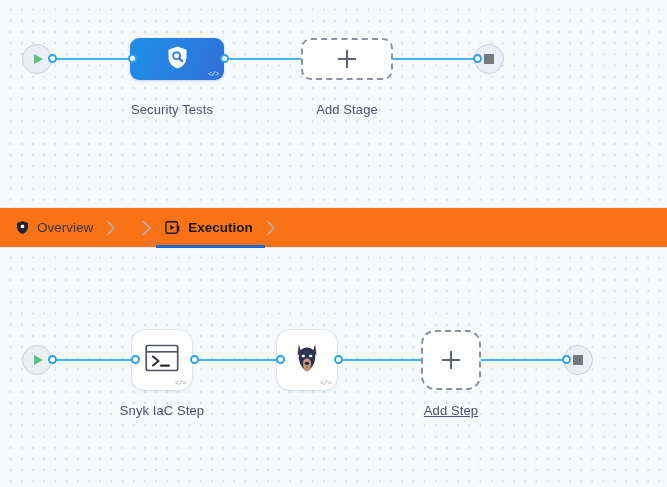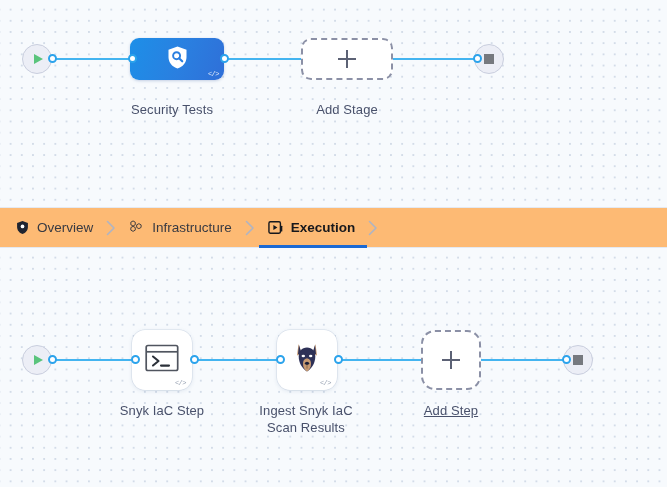--- a/index.html
+++ b/index.html
@@ -176,21 +176,21 @@
     letter-spacing: 0.1px;
   }
 
   
   #tab-bar {
     position: absolute;
     left: 0;
     top: 207px;
     width: 667px;
     height: 41px;
-    background: #fdba74;
+    background: #f97316;
     border-top: 1px solid #e4e9f1;
     border-bottom: 1px solid #e4e9f1;
     box-sizing: border-box;
     display: flex;
     align-items: center;
     padding-left: 14px;
     z-index: 20;
   }
   .tab {
     display: flex;
@@ -285,32 +285,20 @@
     </span>
     <span class="tab-label">Overview</span>
   </div>
 
   <span class="chev">
     <svg width="10" height="16" viewBox="0 0 10 16">
         <path d="M1.5 1.5 L8 8 L1.5 14.5" fill="none" stroke="#aeb4c4" stroke-width="1.6" stroke-linecap="round" stroke-linejoin="round"></path>
       </svg>
   </span>
 
-  <div class="tab">
-    <span class="tab-icon">
-      <svg width="16" height="15" viewBox="0 0 20 19">
-        <g fill="none" stroke="#2b2f3a" stroke-width="1.1">
-          <path d="M5.0 1.2 L7.8 2.8 L7.8 6.0 L5.0 7.6 L2.2 6.0 L2.2 2.8 Z"></path>
-          <path d="M5.0 8.0 L7.8 9.6 L7.8 12.8 L5.0 14.4 L2.2 12.8 L2.2 9.6 Z"></path>
-          <path d="M12.4 4.6 L15.2 6.2 L15.2 9.4 L12.4 11.0 L9.6 9.4 L9.6 6.2 Z"></path>
-        </g>
-      </svg>
-    </span>
-    <span class="tab-label">Infrastructure</span>
-  </div>
 
   <span class="chev">
     <svg width="10" height="16" viewBox="0 0 10 16">
         <path d="M1.5 1.5 L8 8 L1.5 14.5" fill="none" stroke="#aeb4c4" stroke-width="1.6" stroke-linecap="round" stroke-linejoin="round"></path>
       </svg>
   </span>
 
   <div class="tab active">
     <span class="tab-icon">
       <svg width="16" height="15" viewBox="0 0 18 17">
@@ -387,19 +375,15 @@
     </div>
 
     <div class="port" style="left:562px;"></div>
     <div class="terminal" style="left:563px;">
       <div class="stop-sq"></div>
     </div>
   </div>
 
   <div class="node-label" style="left:97px; top:154px; width:130px;">Snyk IaC Step</div>
 
-  <div class="node-label" style="left:241px; top:154px; width:130px;">
-    <div>Ingest Snyk IaC</div>
-    <div>Scan Results</div>
-  </div>
 
   <div class="node-label" style="left:386px; top:154px; width:130px;text-decoration:underline;">Add Step</div>
 </div>
 
 </body></html>

